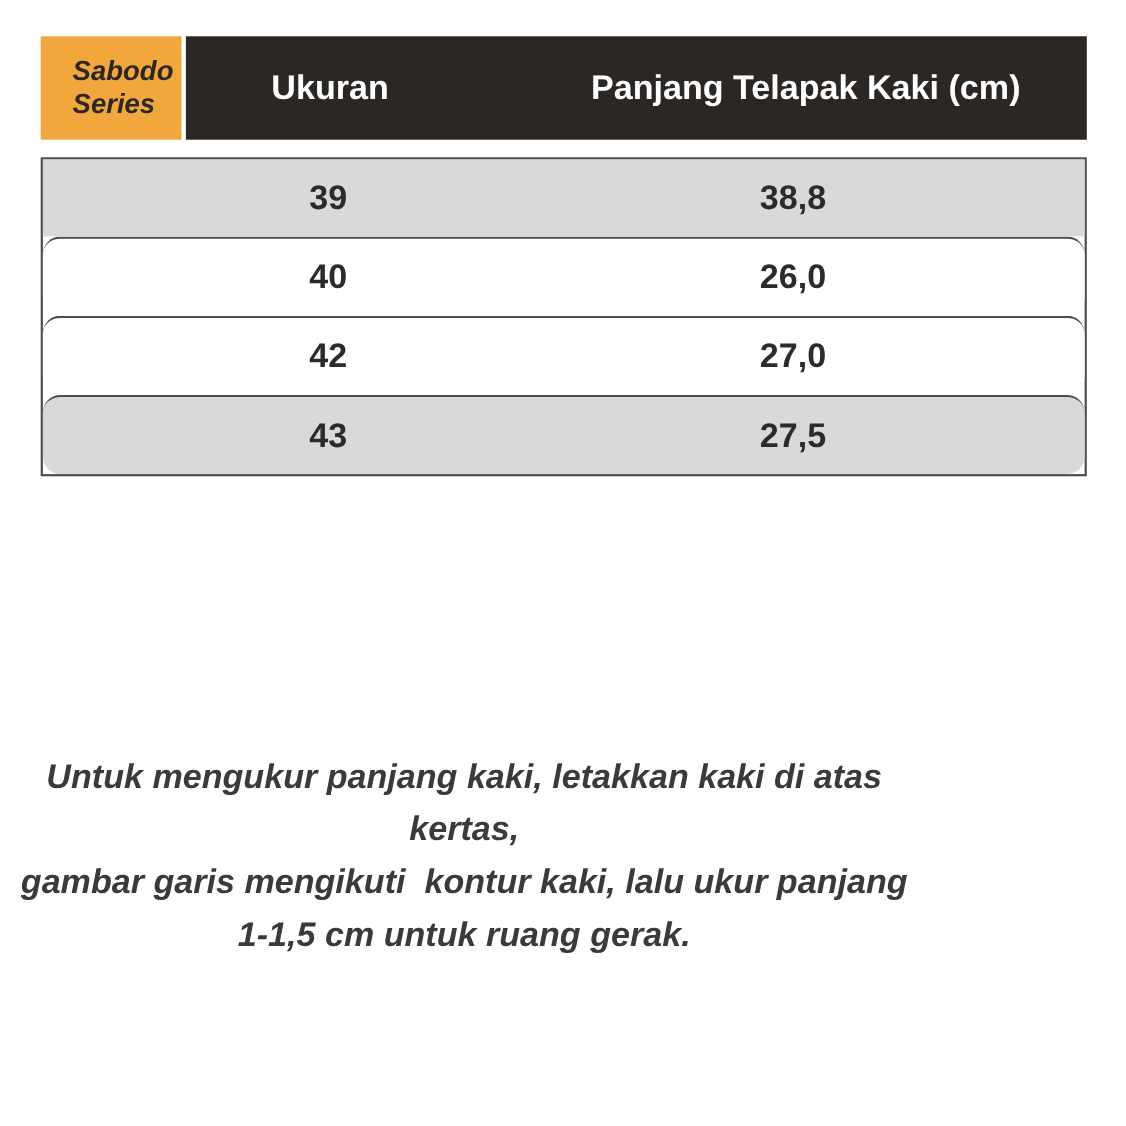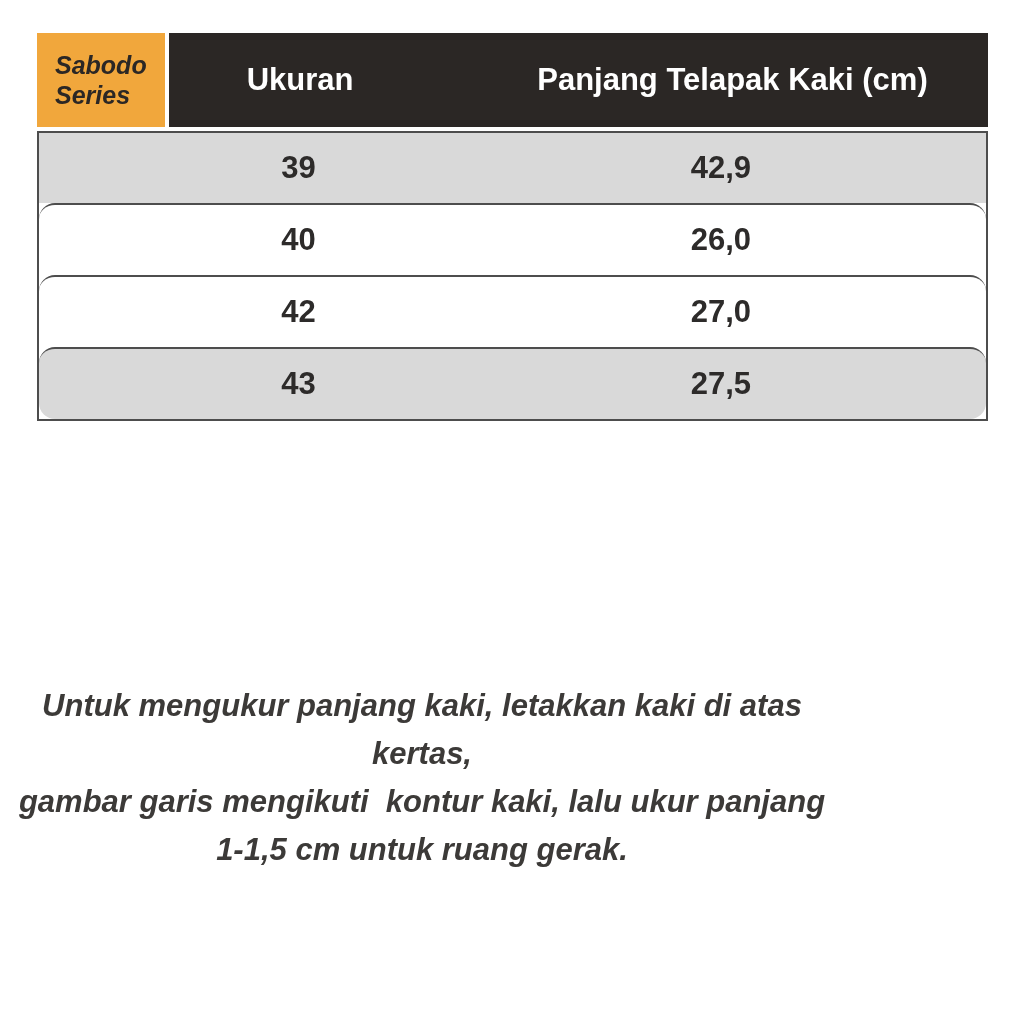--- a/index.html
+++ b/index.html
@@ -30,40 +30,40 @@
     width: 128px;
     box-sizing: border-box;
     background: var(--accent, #F1A73C);
     color: #2b2725;
     font-weight: 700;
     font-style: italic;
     font-size: 25px;
     line-height: 1.22;
     display: flex;
     align-items: center;
-    padding-left: 18px;
+    padding-left: 29px;
   }
   .headbar {
     flex: 1;
     background: var(--header-bg, #2B2725);
     position: relative;
     color: #ffffff;
     font-weight: 700;
     font-size: 31px;
   }
   .hcell {
     position: absolute;
     top: 50%;
     transform: translate(-50%, -50%);
     white-space: nowrap;
   }
   .h1 { left: 16%; }
   .h2 { left: 68.8%; }
   .tbody {
-    margin-top: 4px;
+    margin-top: 16px;
     border: 2px solid var(--border, #4D4D4D);
   }
   .row {
     height: 70px;
     position: relative;
     background: #ffffff;
   }
   .row + .row {
     border-top: 2px solid var(--border, #4D4D4D);
     border-radius: 16px;
@@ -110,21 +110,21 @@
       </div>
       <div class="headbar">
         <span class="hcell h1">Ukuran</span>
         <span class="hcell h2">Panjang Telapak Kaki (cm)</span>
       </div>
     </div>
 
     <div class="tbody">
       <div class="row alt">
         <span class="cell c1">39</span>
-        <span class="cell c2">42,9</span>
+        <span class="cell c2">38,8</span>
       </div>
       <div class="row">
         <span class="cell c1">40</span>
         <span class="cell c2">26,0</span>
       </div>
       <div class="row">
         <span class="cell c1">42</span>
         <span class="cell c2">27,0</span>
       </div>
       <div class="row alt">

